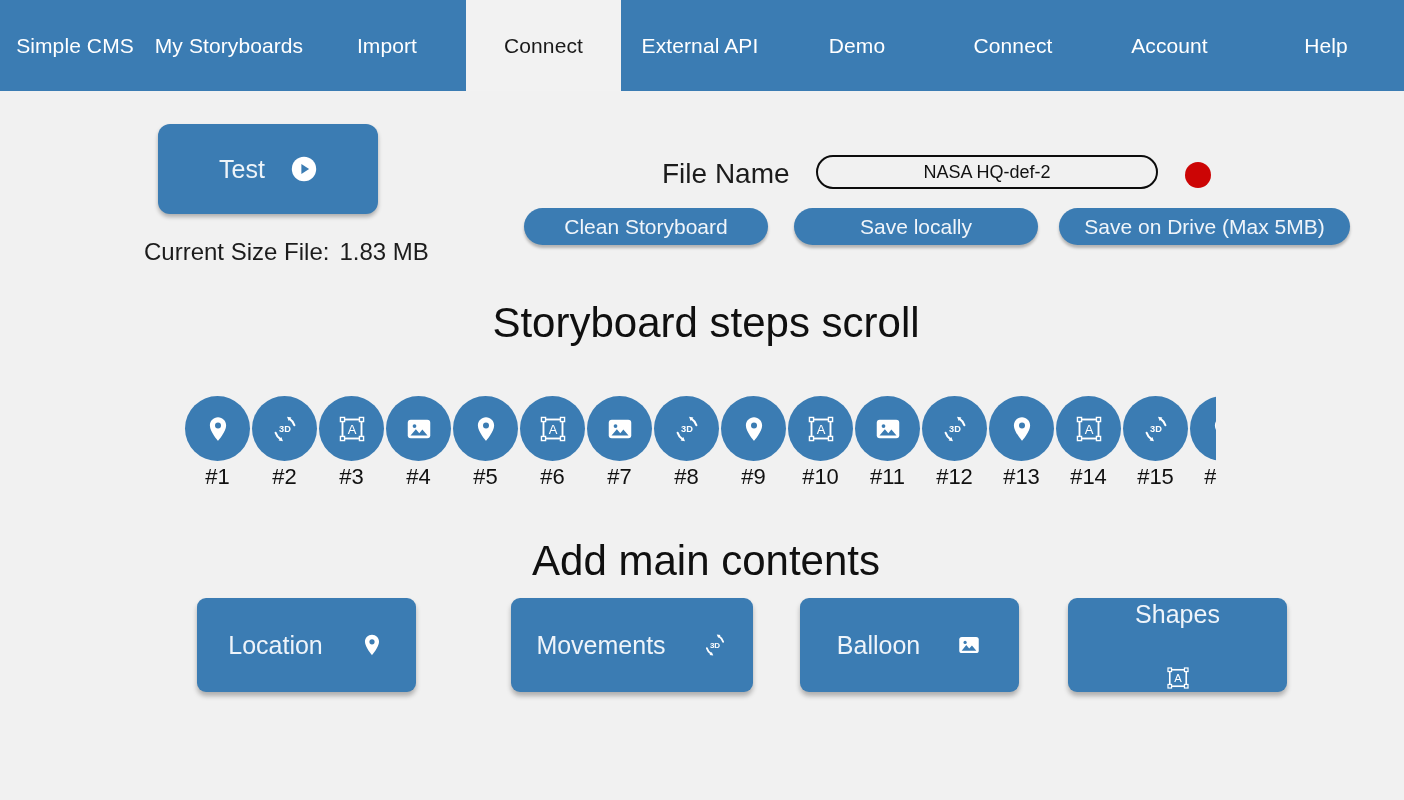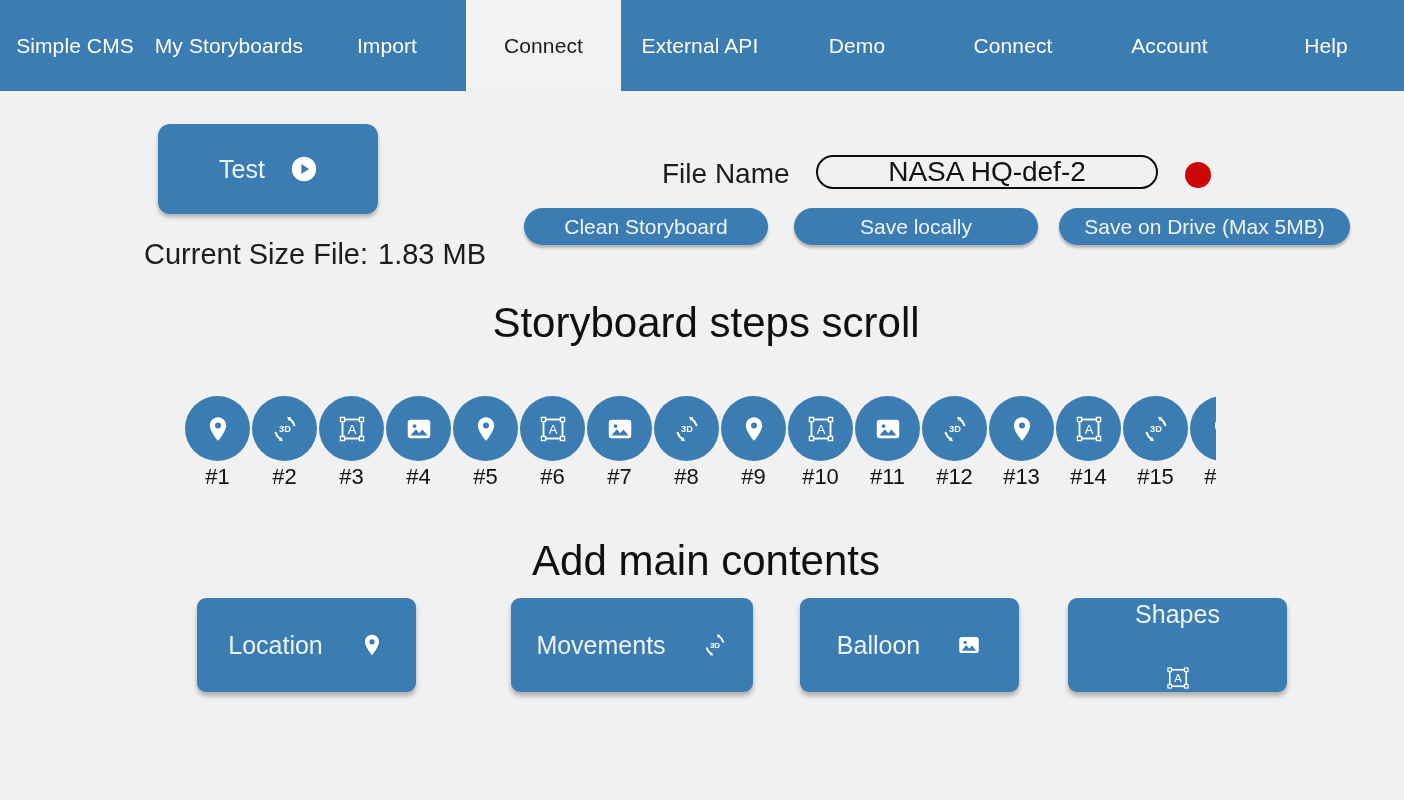--- a/index.html
+++ b/index.html
@@ -51,38 +51,38 @@
     font-family: "Liberation Sans", sans-serif;
     font-size: 25px;
     display: flex; align-items: center; justify-content: center;
     gap: 26px;
     cursor: pointer;
   }
   .play-icon { display: block; width: 26px; height: 26px; }
 
   .size-label {
     position: absolute; left: 144px; top: 238px;
-    font-size: 29px; color: #1c1c1c;
+    font-size: 24px; color: #1c1c1c;
     white-space: nowrap;
   }
   .size-label .v { margin-left: 10px; }
 
   .filename-label {
     position: absolute; left: 662px; top: 158px;
     font-size: 28px; color: #1c1c1c;
   }
   .filename-input {
     position: absolute; left: 816px; top: 155px;
     width: 342px; height: 34px;
     border: 2px solid #0c0c0c;
     border-radius: 17px;
     background: #f1f1f1;
     color: #111111;
     font-family: "Liberation Sans", sans-serif;
-    font-size: 28px;
+    font-size: 18px;
     text-align: center;
     outline: none;
     padding: 0 14px;
   }
   .rec-dot {
     position: absolute; left: 1185px; top: 162px;
     width: 26px; height: 26px; border-radius: 50%;
     background: #cc0505;
   }
 

